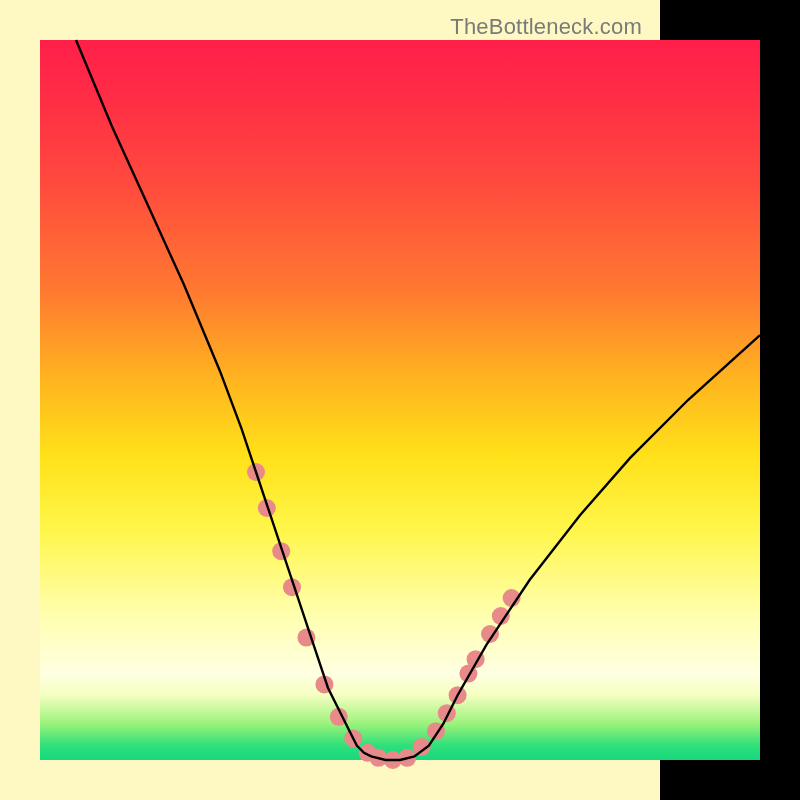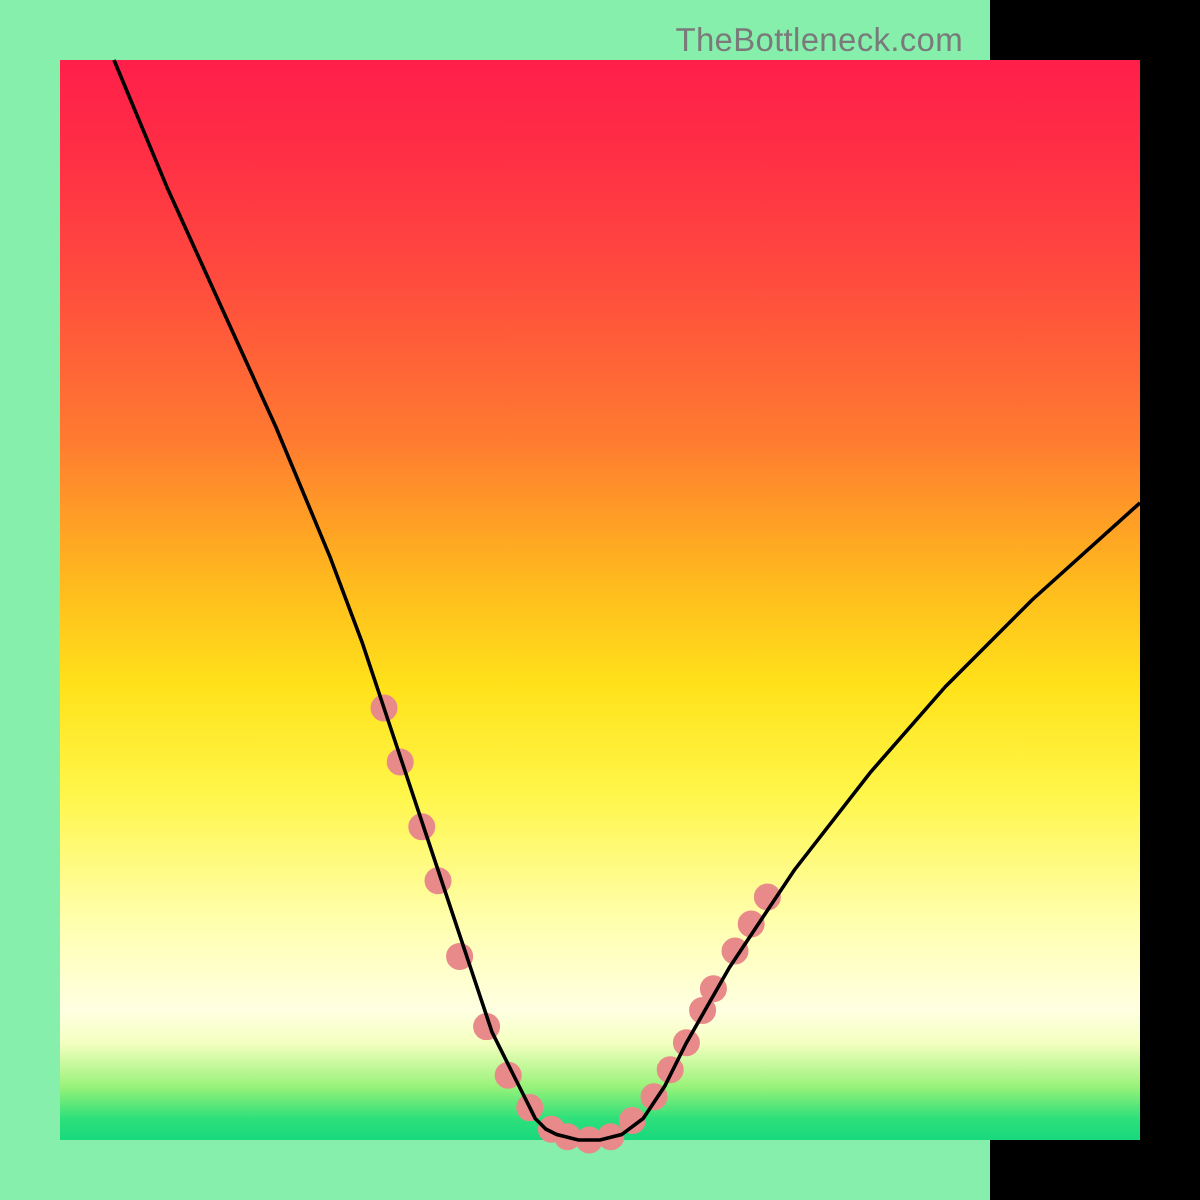--- a/index.html
+++ b/index.html
@@ -10,21 +10,21 @@
     background: #000;
     overflow: hidden;
     font-family: Arial, Helvetica, sans-serif;
   }
   .frame {
     position: absolute;
     left: 0;
     top: 0;
     width: 660px;
     height: 800px;
-    background: #86efac;
+    background: #fef9c3;
   }
   .plot {
     position: absolute;
     left: 40px;
     top: 40px;
     width: 720px;
     height: 720px;
     
     background: linear-gradient(
       to bottom,

